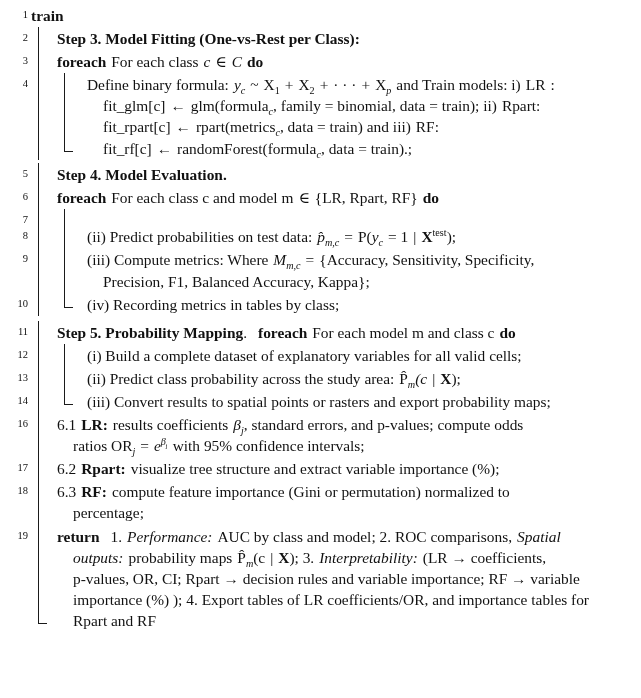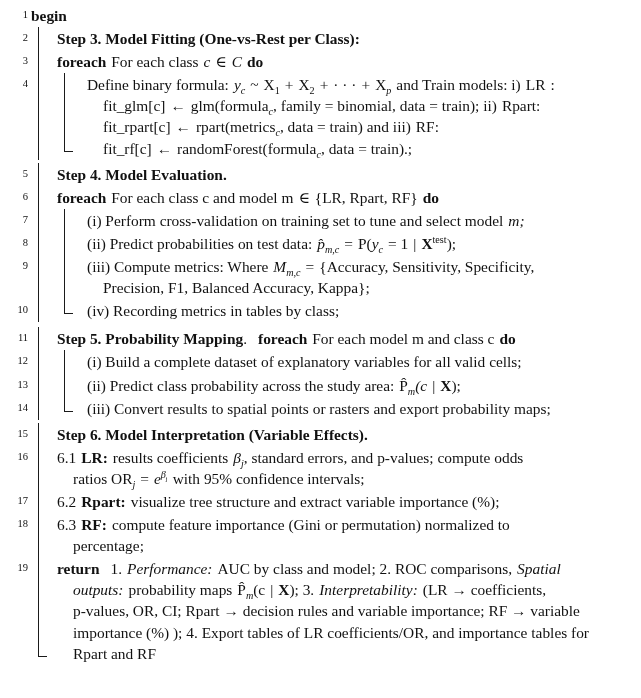--- a/index.html
+++ b/index.html
@@ -99,21 +99,21 @@
   .spw { display: inline-block; width: 11px; }
 </style>
 </head>
 <body>
 
 <div id="algo">
 
   <div class="ln">
     <div class="num">1</div>
     <div class="body">
-      <span class="kw">begin</span>
+      <span class="kw">train</span>
     </div>
   </div>
 
   <div class="ln">
     <div class="num">2</div>
     <div class="ind rule lvl1"></div>
     <div class="body">
       <span class="kw">Step 3. Model Fitting (One-vs-Rest per Class):</span>
     </div>
   </div>
@@ -159,23 +159,20 @@
     <div class="ind rule lvl1"></div>
     <div class="body">
       <span class="kw">foreach</span><span class="sp"></span><span class="it">For each class c and model m</span><span class="sp"></span><span>∈</span><span class="sp"></span><span class="it">{LR, Rpart, RF}</span><span class="sp"></span><span class="kw">do</span>
     </div>
   </div>
 
   <div class="ln">
     <div class="num">7</div>
     <div class="ind rule lvl1"></div>
     <div class="ind rule"></div>
-    <div class="body">
-      <span>(i) Perform cross-validation on training set to tune and select model</span><span class="sp"></span><span class="m">m;</span>
-    </div>
   </div>
 
   <div class="ln">
     <div class="num">8</div>
     <div class="ind rule lvl1"></div>
     <div class="ind rule"></div>
     <div class="body">
       <span>(ii) Predict probabilities on test data:</span><span class="sp"></span><span class="m">p̂</span><sub class="it">m,c</sub><span class="sp"></span><span>=</span><span class="sp"></span><span class="m mup">P(</span><span class="m">y</span><sub class="it">c</sub><span class="sp"></span><span>= 1</span><span class="sp"></span><span>|</span><span class="sp"></span><span class="bold-up">X</span><sup>test</sup><span>);</span>
     </div>
   </div>
@@ -231,27 +228,20 @@
 
   <div class="ln">
     <div class="num">14</div>
     <div class="ind rule lvl1"></div>
     <div class="ind rule foot"></div>
     <div class="body">
       <span>(iii) Convert results to spatial points or rasters and export probability maps;</span>
     </div>
   </div>
 
-  <div class="ln" style="margin-top:3px;">
-    <div class="num">15</div>
-    <div class="ind rule lvl1"></div>
-    <div class="body">
-      <span class="kw">Step 6. Model Interpretation (Variable Effects).</span>
-    </div>
-  </div>
 
   <div class="ln">
     <div class="num">16</div>
     <div class="ind rule lvl1"></div>
     <div class="body">
       <span class="cont0">
         <span>6.1</span><span class="sp"></span><span class="kw">LR:</span><span class="sp"></span><span>results coefficients</span><span class="sp"></span><span class="m">β</span><sub class="it">j</sub><span>, standard errors, and p-values; compute odds</span>
       </span>
       <span class="cont">
         <span>ratios OR</span><sub class="it">j</sub><span class="sp"></span><span>=</span><span class="sp"></span><span class="m">e</span><sup class="it"><span>β</span><sub>j</sub></sup><span class="sp"></span><span>with 95% confidence intervals;</span>

